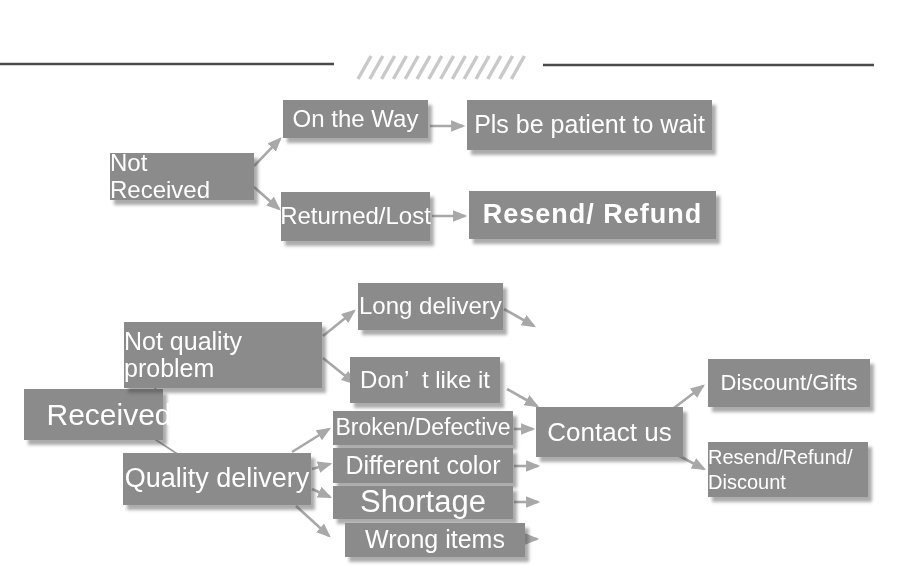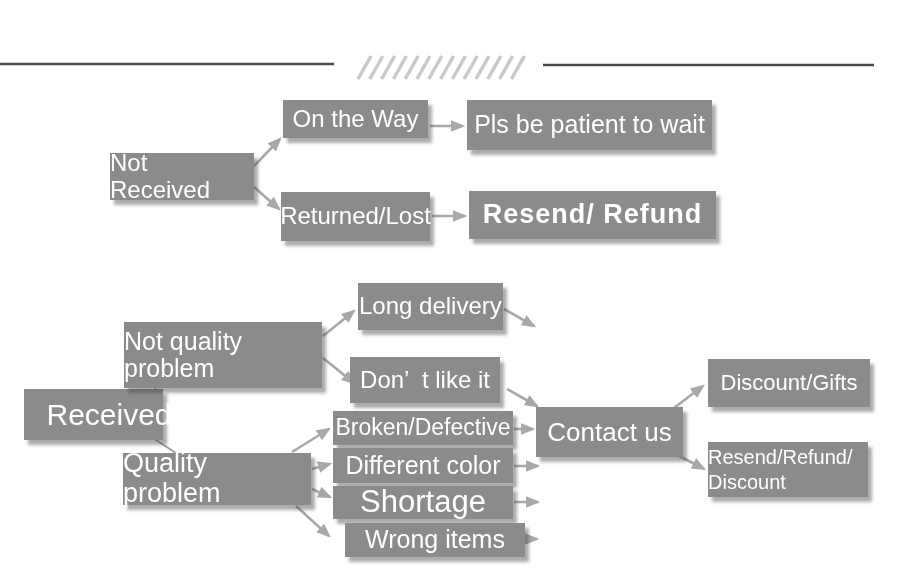--- a/index.html
+++ b/index.html
@@ -69,21 +69,21 @@
       <line x1="668" y1="450" x2="704" y2="469" stroke="#a8a8a8" stroke-width="2.6" marker-end="url(#arr)"></line>
     </svg>
   <div id="nodes">
       <div class="node" style="left: 110px; top: 153px; width: 144px; height: 47px; font-size: 24px; background: rgb(139, 139, 139); color: rgb(255, 255, 255);">Not Received</div>
       <div class="node" style="left: 283px; top: 100px; width: 145px; height: 38px; font-size: 24px; background: rgb(139, 139, 139); color: rgb(255, 255, 255);">On the Way</div>
       <div class="node" style="left: 467px; top: 100px; width: 245px; height: 50px; font-size: 25px; background: rgb(139, 139, 139); color: rgb(255, 255, 255);">Pls be patient to wait</div>
       <div class="node" style="left: 281px; top: 192px; width: 149px; height: 49px; font-size: 24px; background: rgb(139, 139, 139); color: rgb(255, 255, 255);">Returned/Lost</div>
       <div class="node" style="left: 469px; top: 191px; width: 247px; height: 48px; font-size: 27px; background: rgb(139, 139, 139); color: rgb(255, 255, 255); font-weight: 600; letter-spacing: 1px;">Resend/ Refund</div>
       <div class="node" style="left: 24px; top: 389px; width: 139px; height: 51px; font-size: 30px; background: rgb(139, 139, 139); color: rgb(255, 255, 255); padding-left: 31px;">Received</div>
       <div class="node" style="left: 124px; top: 322px; width: 198px; height: 66px; font-size: 25px; background: rgb(139, 139, 139); color: rgb(255, 255, 255);">Not quality problem</div>
-      <div class="node" style="left: 123px; top: 453px; width: 188px; height: 52px; font-size: 27px; background: rgb(139, 139, 139); color: rgb(255, 255, 255);">Quality problem</div>
+      <div class="node" style="left: 123px; top: 453px; width: 188px; height: 52px; font-size: 27px; background: rgb(139, 139, 139); color: rgb(255, 255, 255);">Quality delivery</div>
       <div class="node left" style="left: 358px; top: 283px; width: 145px; height: 47px; font-size: 24px; background: rgb(139, 139, 139); color: rgb(255, 255, 255); padding-left: 1px;">Long delivery</div>
       <div class="node" style="left: 350px; top: 357px; width: 150px; height: 46px; font-size: 24px; background: rgb(139, 139, 139); color: rgb(255, 255, 255);">Don’  t like it</div>
       <div class="node" style="left: 333px; top: 411px; width: 180px; height: 34px; font-size: 23px; background: rgb(139, 139, 139); color: rgb(255, 255, 255);">Broken/Defective</div>
       <div class="node" style="left: 333px; top: 448px; width: 180px; height: 35px; font-size: 25px; background: rgb(139, 139, 139); color: rgb(255, 255, 255);">Different color</div>
       <div class="node" style="left: 333px; top: 486px; width: 180px; height: 33px; font-size: 31px; background: rgb(139, 139, 139); color: rgb(255, 255, 255);">Shortage</div>
       <div class="node" style="left: 333px; top: 523px; width: 180px; height: 34px; font-size: 25px; background: rgb(139, 139, 139); color: rgb(255, 255, 255); margin-left: 12px;">Wrong items</div>
       <div class="node" style="left: 536px; top: 407px; width: 147px; height: 50px; font-size: 26px; background: rgb(139, 139, 139); color: rgb(255, 255, 255);">Contact us</div>
       <div class="node" style="left: 708px; top: 359px; width: 162px; height: 48px; font-size: 22px; background: rgb(139, 139, 139); color: rgb(255, 255, 255);">Discount/Gifts</div>
       <div class="node left" style="left: 708px; top: 442px; width: 160px; height: 55px; font-size: 20px; background: rgb(139, 139, 139); color: rgb(255, 255, 255); line-height: 1.25; ">Resend/Refund/
 Discount</div>

